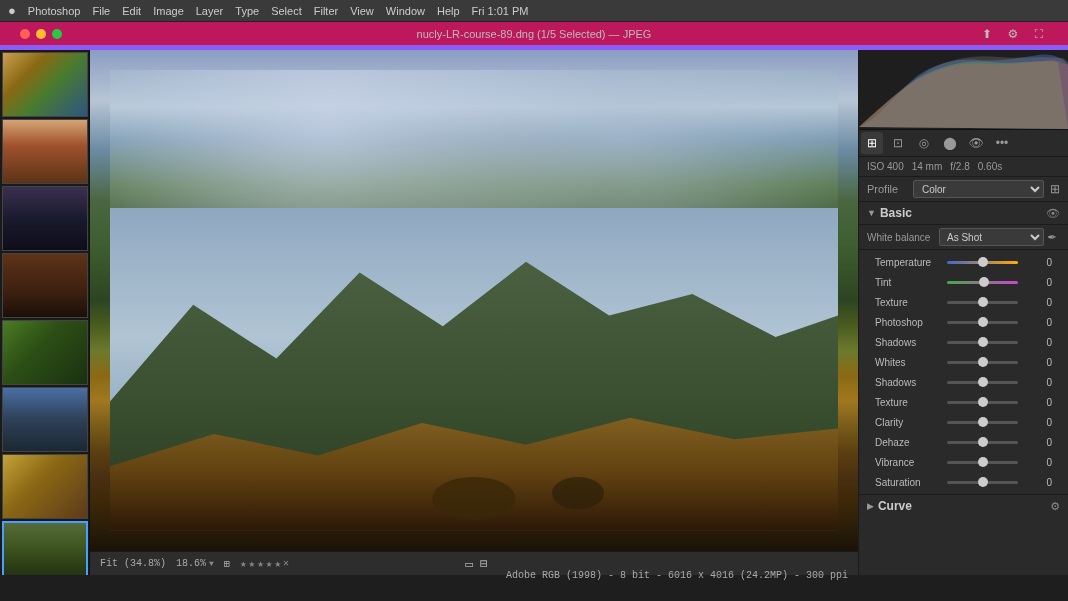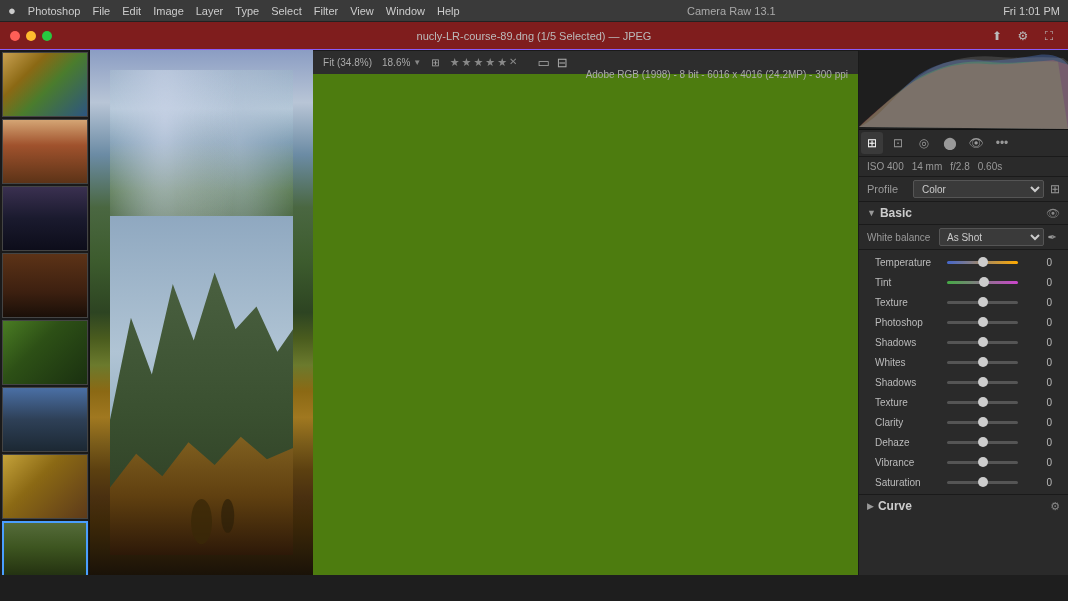--- a/index.html
+++ b/index.html
@@ -48,26 +48,26 @@
       align-items: center;
       gap: 8px;
       font-size: 11px;
       color: #ccc;
       text-align: center;
     }
 
     
     .title-bar {
       height: 28px;
-      background: #7f1d1d;
+      background: #be185d;
       display: flex;
       align-items: center;
       justify-content: space-between;
-      padding: 0 10px;
-      border-bottom: 1px solid #8b5cf6;
+      padding: 0 20px;
+      border-bottom: 5px solid #8b5cf6;
     }
     .title-bar-left {
       display: flex;
       align-items: center;
       gap: 6px;
     }
     .traffic-light {
       width: 10px; height: 10px; border-radius: 50%;
       display: inline-block;
     }
@@ -128,24 +128,25 @@
     .thumb-3 { background: linear-gradient(135deg, #1a1a2e 0%, #16213e 50%, #0f3460 100%); }
     .thumb-4 { background: linear-gradient(135deg, #3d2b1f 0%, #2c1810 50%, #1a0f0a 100%); }
     .thumb-5 { background: linear-gradient(135deg, #2d5016 0%, #4a7c23 50%, #6aa329 100%); }
     .thumb-6 { background: linear-gradient(135deg, #1c2833 0%, #2e4057 50%, #4a6fa5 100%); }
     .thumb-7 { background: linear-gradient(135deg, #5d3a1a 0%, #8b6914 50%, #c4a23a 100%); }
     .thumb-last { background: linear-gradient(135deg, #1a2f1a 0%, #2d4f2d 40%, #4a7c4a 100%); }
 
     
     .canvas-area {
       flex: 1;
-      background: #4d7c0f;
-      display: flex;
-      flex-direction: row;
+      background: #be185d;
+      display: flex;
+      flex-direction: column;
       position: relative;
+      font-family: Liberation Mono, monospace;
     }
     .canvas-image {
       flex: 1;
       background: linear-gradient(
         to bottom,
         #8b9dc3 0%, #b8c5d6 10%,
         #6b8ba4 20%, #4a6741 30%,
         #3d5c2e 40%, #2d4422 50%,
         #4a5c1e 55%, #6b7a2d 60%,
         #8b6914 65%, #a07820 70%,
@@ -410,21 +411,20 @@
     <span class="menu-item">Edit</span>
     <span class="menu-item">Image</span>
     <span class="menu-item">Layer</span>
     <span class="menu-item">Type</span>
     <span class="menu-item">Select</span>
     <span class="menu-item">Filter</span>
     <span class="menu-item">View</span>
     <span class="menu-item">Window</span>
     <span class="menu-item">Help</span>
   </div>
-  <div class="menu-bar-center">Camera Raw 13.1</div>
   <div class="menu-bar-right">
     <span>Fri 1:01 PM</span>
   </div>
 </div>
 
 <div class="title-bar" style="position:relative;">
   <div class="title-bar-left">
     <span class="traffic-light tl-red"></span>
     <span class="traffic-light tl-yellow"></span>
     <span class="traffic-light tl-green"></span>

